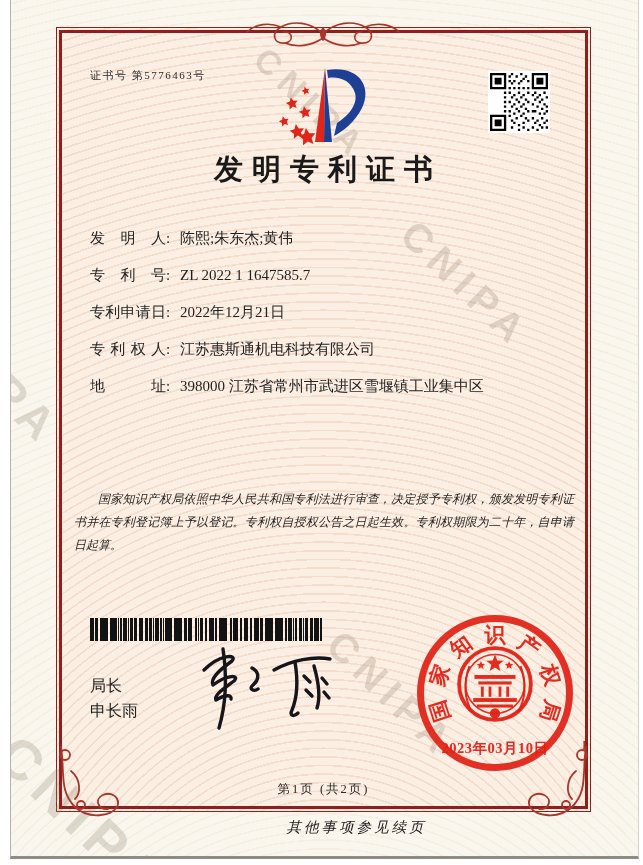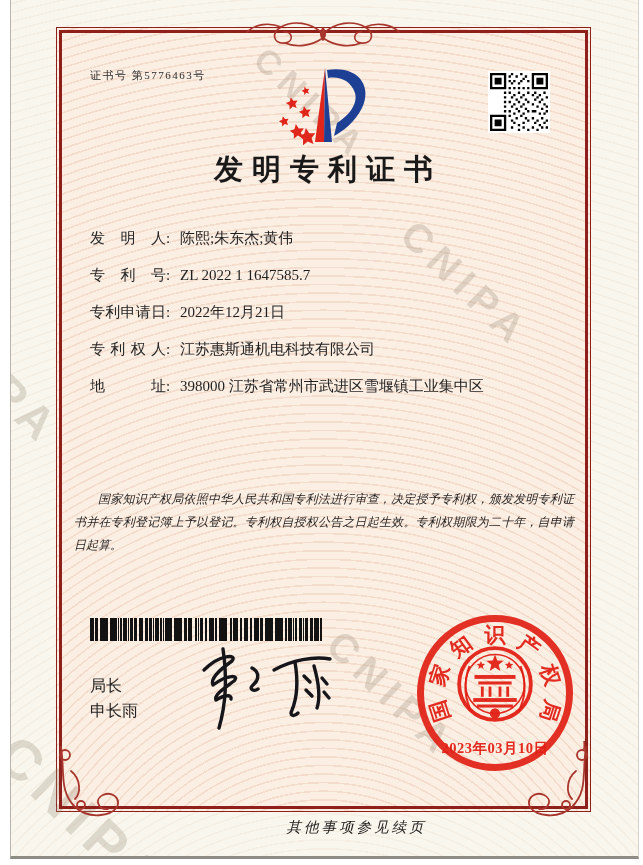--- a/index.html
+++ b/index.html
@@ -201,17 +201,18 @@
             <rect x="13" y="43" width="34" height="3" stroke="none"></rect>
             <rect x="16" y="48" width="28" height="2.4" stroke="none"></rect>
             <circle cx="30" cy="55" r="4" stroke="none"></circle>
             <path d="M10,18 Q3,38 12,54" fill="none" stroke-width="1.6"></path>
             <path d="M50,18 Q57,38 48,54" fill="none" stroke-width="1.6"></path>
           </g>
         </svg>
         <div class="seal-date">2023年03月10日</div>
       </div>
 
+      <div class="pagenum">第1页 (共2页)</div>
     </div>
 
     <div class="continuation">其他事项参见续页</div>
   </div>
 </div>
 
 </body></html>

